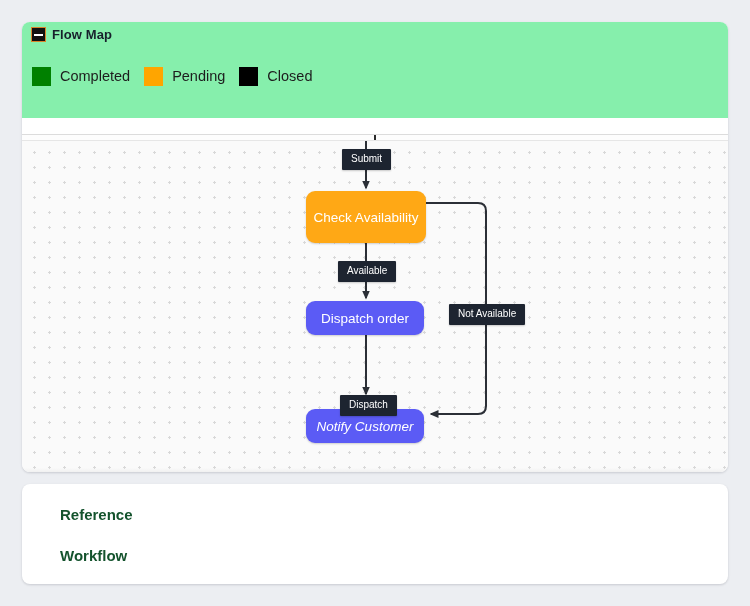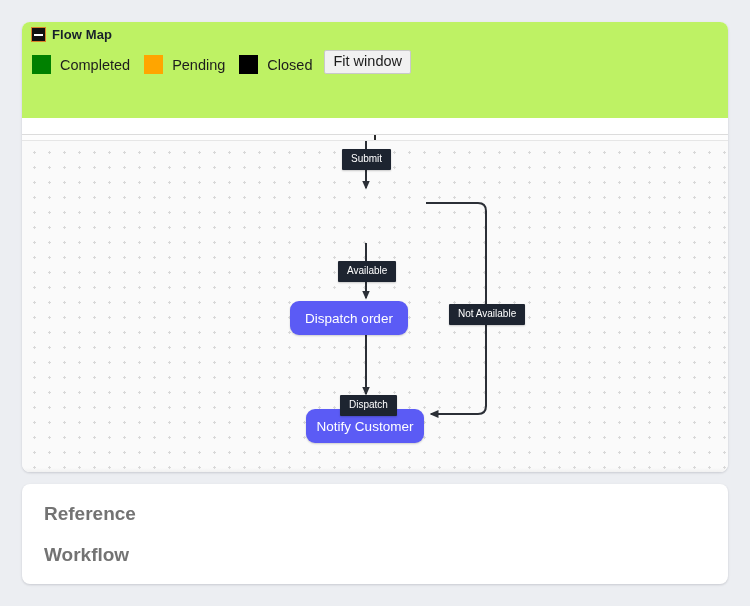--- a/index.html
+++ b/index.html
@@ -31,21 +31,21 @@
     border-radius: 8px;
     box-shadow: 0 1px 3px rgba(16,24,40,.10), 0 1px 2px rgba(16,24,40,.06);
     overflow: hidden;
   }
 
   .flow-head {
     position: absolute;
     left: 0; top: 0;
     width: 100%;
     height: 96px;
-    background: #bef264;
+    background: #86efac;
   }
 
   .title-row {
     position: absolute;
     left: 9px;
     top: 5px;
     display: flex;
     align-items: center;
     gap: 6px;
   }
@@ -68,23 +68,23 @@
   .panel-title {
     font-size: 13px;
     font-weight: bold;
     color: #17202b;
     letter-spacing: .1px;
   }
 
   .legend-row {
     position: absolute;
     left: 10px;
-    top: 24px;
-    display: flex;
-    align-items: flex-end;
+    top: 40px;
+    display: flex;
+    align-items: center;
     height: 28px;
   }
   .legend-item {
     display: flex;
     align-items: center;
     margin-right: 14px;
   }
   .swatch {
     width: 19px;
     height: 19px;
@@ -182,32 +182,33 @@
     box-shadow: 0 1px 2px rgba(0,0,0,.18);
   }
   .node-check {
     left: 284px;
     top: 50px;
     width: 120px;
     height: 52px;
     background: #ffa815;
   }
   .node-dispatch {
-    left: 268px;
+    left: 284px;
     top: 160px;
     width: 118px;
     height: 34px;
     background: #5b5bf5;
   }
   .node-notify {
     left: 284px;
     top: 268px;
     width: 118px;
     height: 34px;
     background: #5b5bf5;
+    font-style: italic;
   }
 
   .edge-label {
     position: absolute;
     background: #1d2430;
     color: #ffffff;
     border-radius: 1px;
     font-size: 10px;
     line-height: 10px;
     padding: 5px 9px 6px 9px;
@@ -237,23 +238,24 @@
     height: 20px;
     display: flex;
     align-items: center;
   }
   .row-1 { top: 20px; }
   .row-2 { top: 61px; }
   .detail-key {
     width: 215px;
     padding-left: 22px;
     box-sizing: border-box;
-    font-size: 19px;
+    font-size: 15px;
     font-weight: bold;
-    color: #737373;
+    color: #14532d;
+    margin-left: 16px;
   }
   .detail-val {
     font-size: 14px;
     color: #3f3f46;
   }
 </style>
 </head>
 <body>
 
 <div class="page">
@@ -275,21 +277,20 @@
           <span class="legend-label">Completed</span>
         </div>
         <div class="legend-item">
           <span class="swatch" style="background:#ffa500"></span>
           <span class="legend-label">Pending</span>
         </div>
         <div class="legend-item">
           <span class="swatch" style="background:#000000"></span>
           <span class="legend-label">Closed</span>
         </div>
-        <button class="fit-btn">Fit window</button>
       </div>
 
     </div>
 
     <div class="ruler">
       <span class="tick"></span>
     </div>
 
     <div class="canvas">
 
@@ -302,20 +303,21 @@
 
         <path d="M344,0 L344,47" stroke="#2b2f36" stroke-width="2" fill="none" marker-end="url(#arrow)"></path>
 
         <path d="M344,102 L344,157" stroke="#2b2f36" stroke-width="2" fill="none" marker-end="url(#arrow)"></path>
 
         <path d="M344,194 L344,253" stroke="#2b2f36" stroke-width="2" fill="none" marker-end="url(#arrow)"></path>
 
         <path d="M404,62 L456,62 Q464,62 464,70 L464,265 Q464,273 456,273 L409,273" stroke="#2b2f36" stroke-width="2" fill="none" marker-end="url(#arrow)"></path>
       </svg>
 
+      <div class="node node-check">Check Availability</div>
       <div class="node node-dispatch">Dispatch order</div>
       <div class="node node-notify">Notify Customer</div>
 
       <div class="edge-label lbl-submit">Submit</div>
       <div class="edge-label lbl-available">Available</div>
       <div class="edge-label lbl-dispatch">Dispatch</div>
       <div class="edge-label lbl-notavail">Not Available</div>
 
       <div class="canvas-fade"></div>
     </div>

